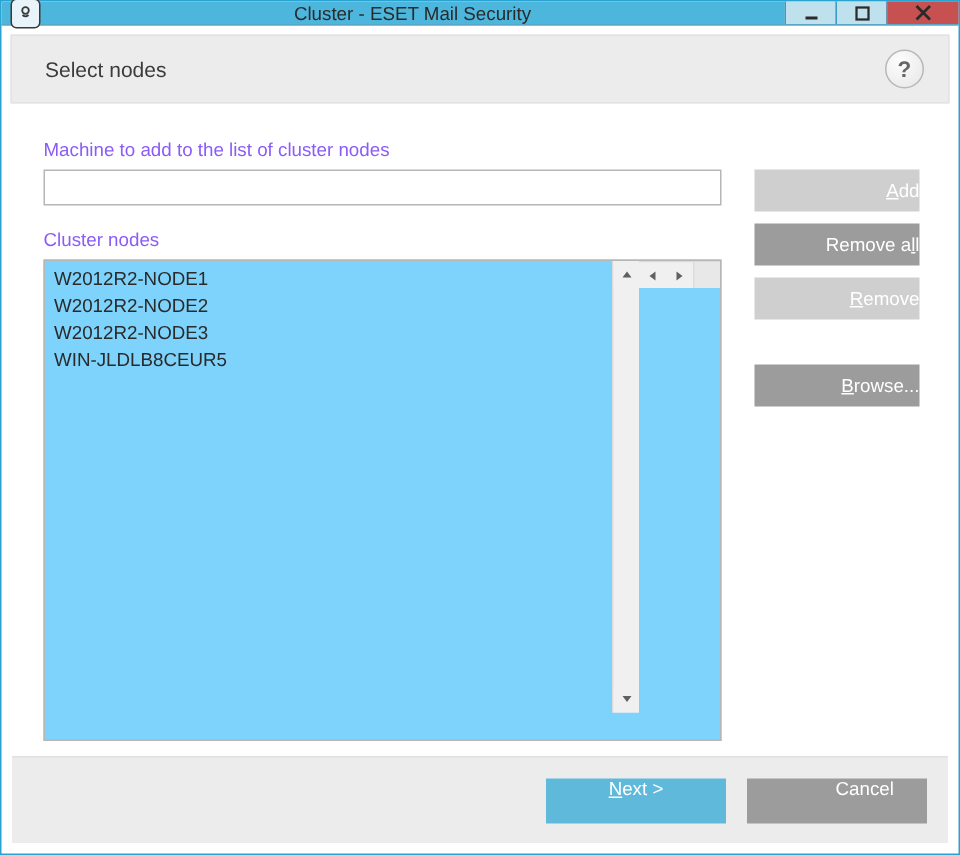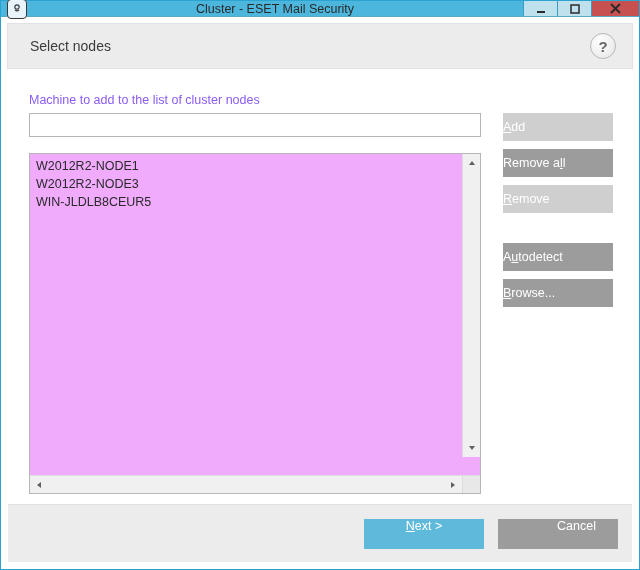--- a/index.html
+++ b/index.html
@@ -58,22 +58,22 @@
   .left-col { flex: 1; display: flex; flex-direction: column; }
   .right-col { width: 110px; display: flex; flex-direction: column; }
   .field-label { font-size: 12.5px; color: #8b5cf6; margin-bottom: 6px; }
   .text-input {
     width: 100%; height: 24px;
     border: 1px solid #b6b6b6; background: #fff;
     padding: 0 4px; font-size: 12.5px; color: #333;
   }
   .spacer-v { height: 16px; }
   .listbox {
-    flex: 1; border: 1px solid #b6b6b6; background: #f0abfc;
-    position: relative; display: flex; flex-direction: column;
+    flex: 1; border: 1px solid #b6b6b6; background: #7dd3fc;
+    position: relative; display: flex; flex-direction: row;
     min-height: 270px;
   }
   .list-content {
     flex: 1; padding: 3px 2px 3px 6px; position: relative;
     overflow: hidden;
   }
   .list-item { font-size: 12.5px; color: #2a2a2a; line-height: 18px; white-space: nowrap; }
   .vscroll {
     position: absolute; right: 0; top: 0; bottom: 18px; width: 18px;
     background: #f0f0f0; border-left: 1px solid #dcdcdc;
@@ -88,21 +88,21 @@
     height: 18px; background: #f0f0f0; border-top: 1px solid #dcdcdc;
     display: flex;
   }
   .hscroll .scroll-btn { width: 18px; height: 100%; }
   .hscroll .scroll-track { flex: 1; }
   .hscroll .corner { width: 18px; background: #e8e8e8; border-left: 1px solid #dcdcdc; }
   .side-btn {
     height: 28px; margin-bottom: 8px;
     background: #9c9c9c; color: #fff;
     font-size: 12.5px;
-    display: flex; align-items: center; justify-content: flex-start;
+    display: flex; align-items: center; justify-content: flex-end;
     border: none;
   }
   .side-btn.disabled { background: #cfcfcf; color: #fff; }
   .side-btn .ul { text-decoration: underline; }
   .side-gap { height: 22px; }
   .footer {
     height: 58px; background: #ececec;
     border-top: 1px solid #e0e0e0;
     display: flex; align-items: center; justify-content: flex-end;
     padding: 0 14px; gap: 14px;
@@ -153,23 +153,25 @@
     <div class="header-band">
       <div class="heading">Select nodes</div>
       <div class="help-btn">?</div>
     </div>
 
     <div class="body">
       <div class="left-col">
         <div class="field-label">Machine to add to the list of cluster nodes</div>
         <input class="text-input" type="text" value="" style="">
         <div class="spacer-v"></div>
+        <div class="field-label">Cluster nodes</div>
         <div class="listbox">
           <div class="list-content">
             <div class="list-item">W2012R2-NODE1</div>
+            <div class="list-item">W2012R2-NODE2</div>
             <div class="list-item">W2012R2-NODE3</div>
             <div class="list-item">WIN-JLDLB8CEUR5</div>
             <div class="vscroll">
               <div class="scroll-btn">
                 <svg width="8" height="8">
                     <path d="M4 2 L7 6 L1 6 Z" fill="#606060"></path>
                   </svg>
               </div>
               <div class="scroll-track"></div>
               <div class="scroll-btn">
@@ -202,23 +204,20 @@
             <span><span class="ul">A</span>dd</span>
           </button>
         <button class="side-btn">
             <span>Remove a<span class="ul">l</span>l</span>
           </button>
         <button class="side-btn disabled">
             <span><span class="ul">R</span>emove</span>
           </button>
         <div class="side-gap"></div>
         <button class="side-btn">
-            <span>A<span class="ul">u</span>todetect</span>
-          </button>
-        <button class="side-btn">
             <span><span class="ul">B</span>rowse...</span>
           </button>
       </div>
     </div>
 
     <div class="footer">
       <button class="footer-btn primary">
           <span><span class="ul">N</span>ext &gt;</span>
         </button>
       <button class="footer-btn secondary">Cancel</button>

